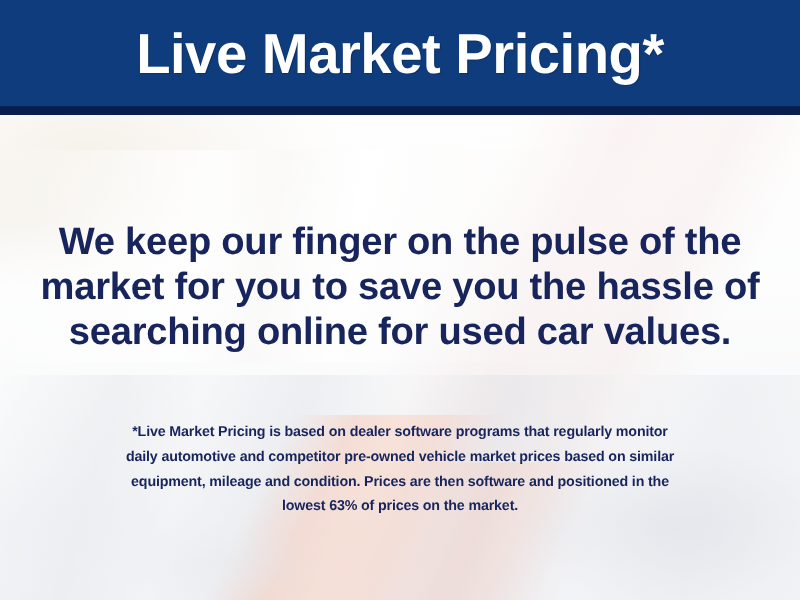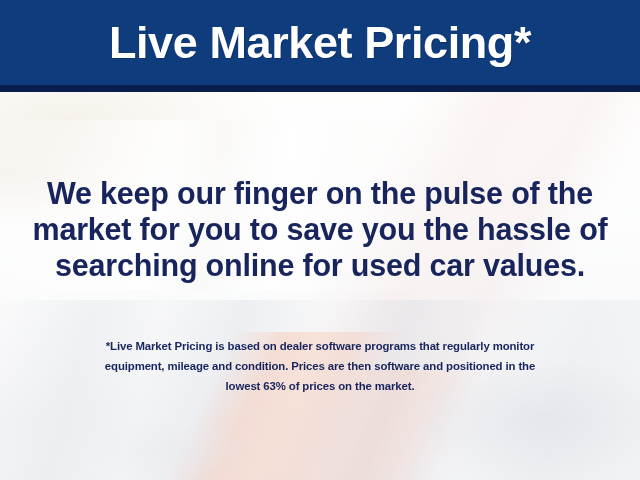--- a/index.html
+++ b/index.html
@@ -242,17 +242,18 @@
   </div>
 
   <div class="headline">
     <span class="hl-line">We keep our finger on the pulse of the</span>
     <span class="hl-line">market for you to save you the hassle of</span>
     <span class="hl-line">searching online for used car values.</span>
   </div>
 
   <div class="disclaimer">
     <span class="dc-line">*Live Market Pricing is based on dealer software programs that regularly monitor</span>
+    <span class="dc-line">daily automotive and competitor pre-owned vehicle market prices based on similar</span>
     <span class="dc-line">equipment, mileage and condition. Prices are then software and positioned in the</span>
     <span class="dc-line">lowest 63% of prices on the market.</span>
   </div>
 
 </div>
 
 </body></html>

